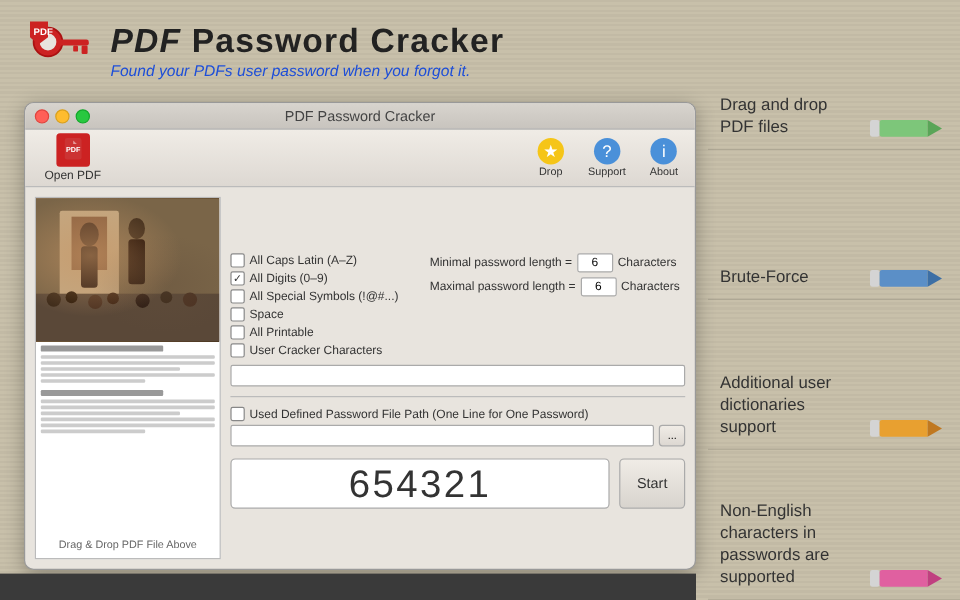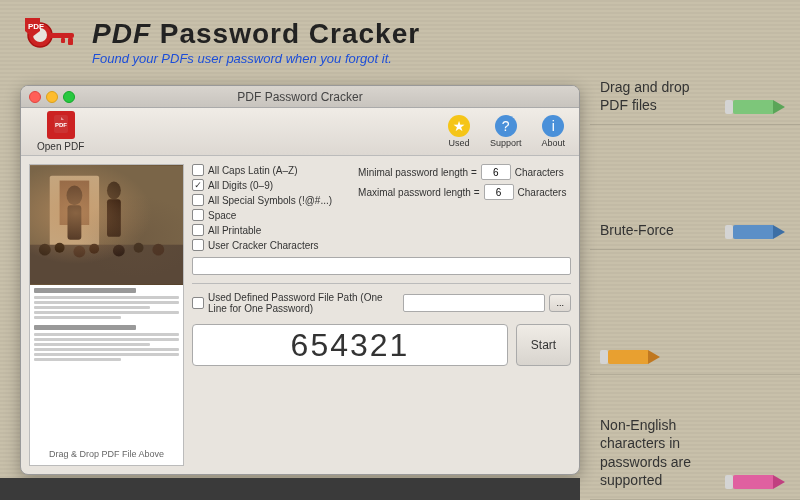--- a/index.html
+++ b/index.html
@@ -265,20 +265,21 @@
       text-align: center;
       padding: 2px;
     }
 
     
     .controls-panel {
       flex: 1;
       display: flex;
       flex-direction: column;
       gap: 6px;
+      margin-top: 47px;
     }
 
     .checkboxes-left {
       display: flex;
       flex-direction: column;
       gap: 3px;
     }
 
     .checkbox-item {
       display: flex;
@@ -359,21 +360,21 @@
     }
 
     .divider {
       height: 1px;
       background: #bbb;
       margin: 2px 0;
     }
 
     .file-path-section {
       display: flex;
-      flex-direction: row;
+      flex-direction: column;
       gap: 3px;
       justify-content: center;
     }
 
     .file-path-checkbox {
       display: flex;
       align-items: center;
       gap: 4px;
     }
 
@@ -565,21 +566,21 @@
             <text x="3" y="12" font-size="6" fill="white" font-weight="bold">PDF</text>
             <polygon points="9,2 12,5 9,5" fill="white" opacity="0.5"></polygon>
           </svg>
         </div>
         <span class="open-pdf-label">Open PDF</span>
       </div>
     </div>
     <div class="toolbar-right">
       <div class="toolbar-btn">
         <div class="toolbar-btn-icon rate-icon">★</div>
-        <span class="toolbar-btn-label">Used</span>
+        <span class="toolbar-btn-label">Drop</span>
       </div>
       <div class="toolbar-btn">
         <div class="toolbar-btn-icon support-icon">?</div>
         <span class="toolbar-btn-label">Support</span>
       </div>
       <div class="toolbar-btn">
         <div class="toolbar-btn-icon about-icon">i</div>
         <span class="toolbar-btn-label">About</span>
       </div>
     </div>
@@ -717,20 +718,21 @@
     <div class="pencil-wrap">
       <div class="pencil pencil-blue">
         <div class="pencil-eraser" style="background:#d4d4d4; width:8px; height:14px; border-radius:2px;"></div>
         <div class="pencil-body" style="background:#5b8fc7; flex:1; height:14px;"></div>
         <div style="width:0; height:0; border-top:7px solid transparent; border-bottom:7px solid transparent; border-left:12px solid #3d6fa5;"></div>
       </div>
     </div>
   </div>
 
   <div class="feature-item">
+    <span class="feature-text">Additional user dictionaries support</span>
     <div class="pencil-wrap">
       <div class="pencil pencil-orange">
         <div class="pencil-eraser" style="background:#d4d4d4; width:8px; height:14px; border-radius:2px;"></div>
         <div class="pencil-body" style="background:#e8a030; flex:1; height:14px;"></div>
         <div style="width:0; height:0; border-top:7px solid transparent; border-bottom:7px solid transparent; border-left:12px solid #c07820;"></div>
       </div>
     </div>
   </div>
 
   <div class="feature-item">

